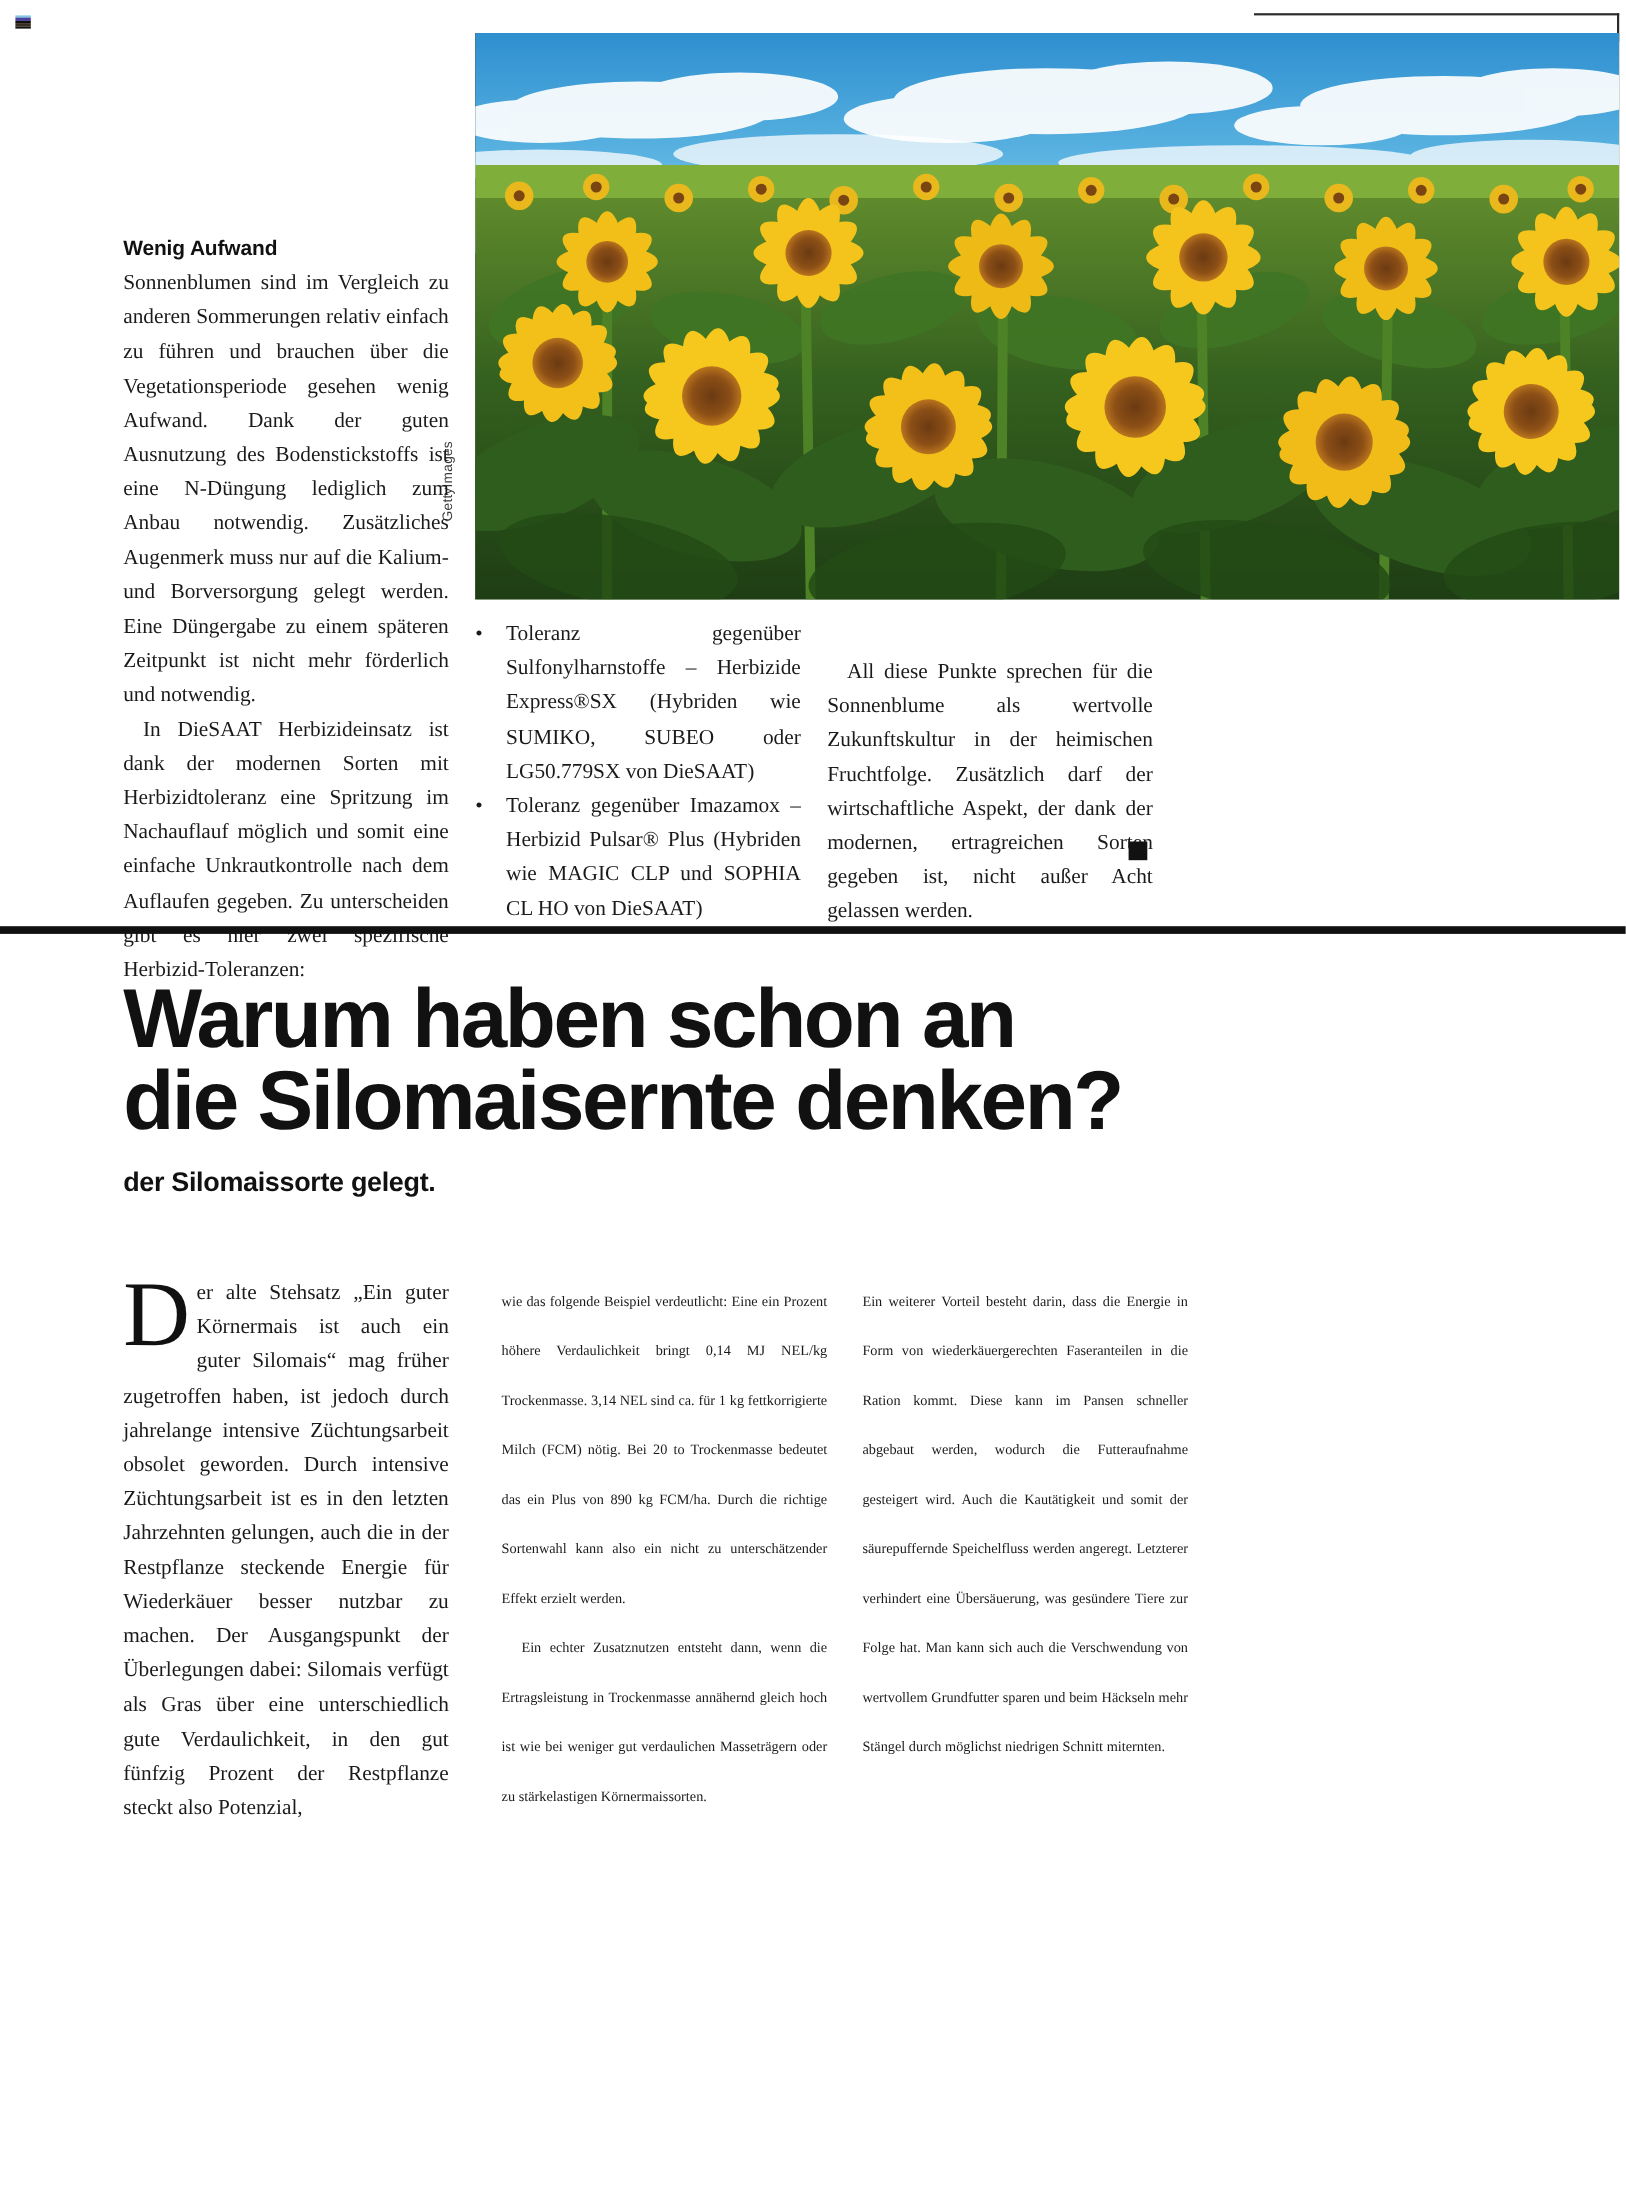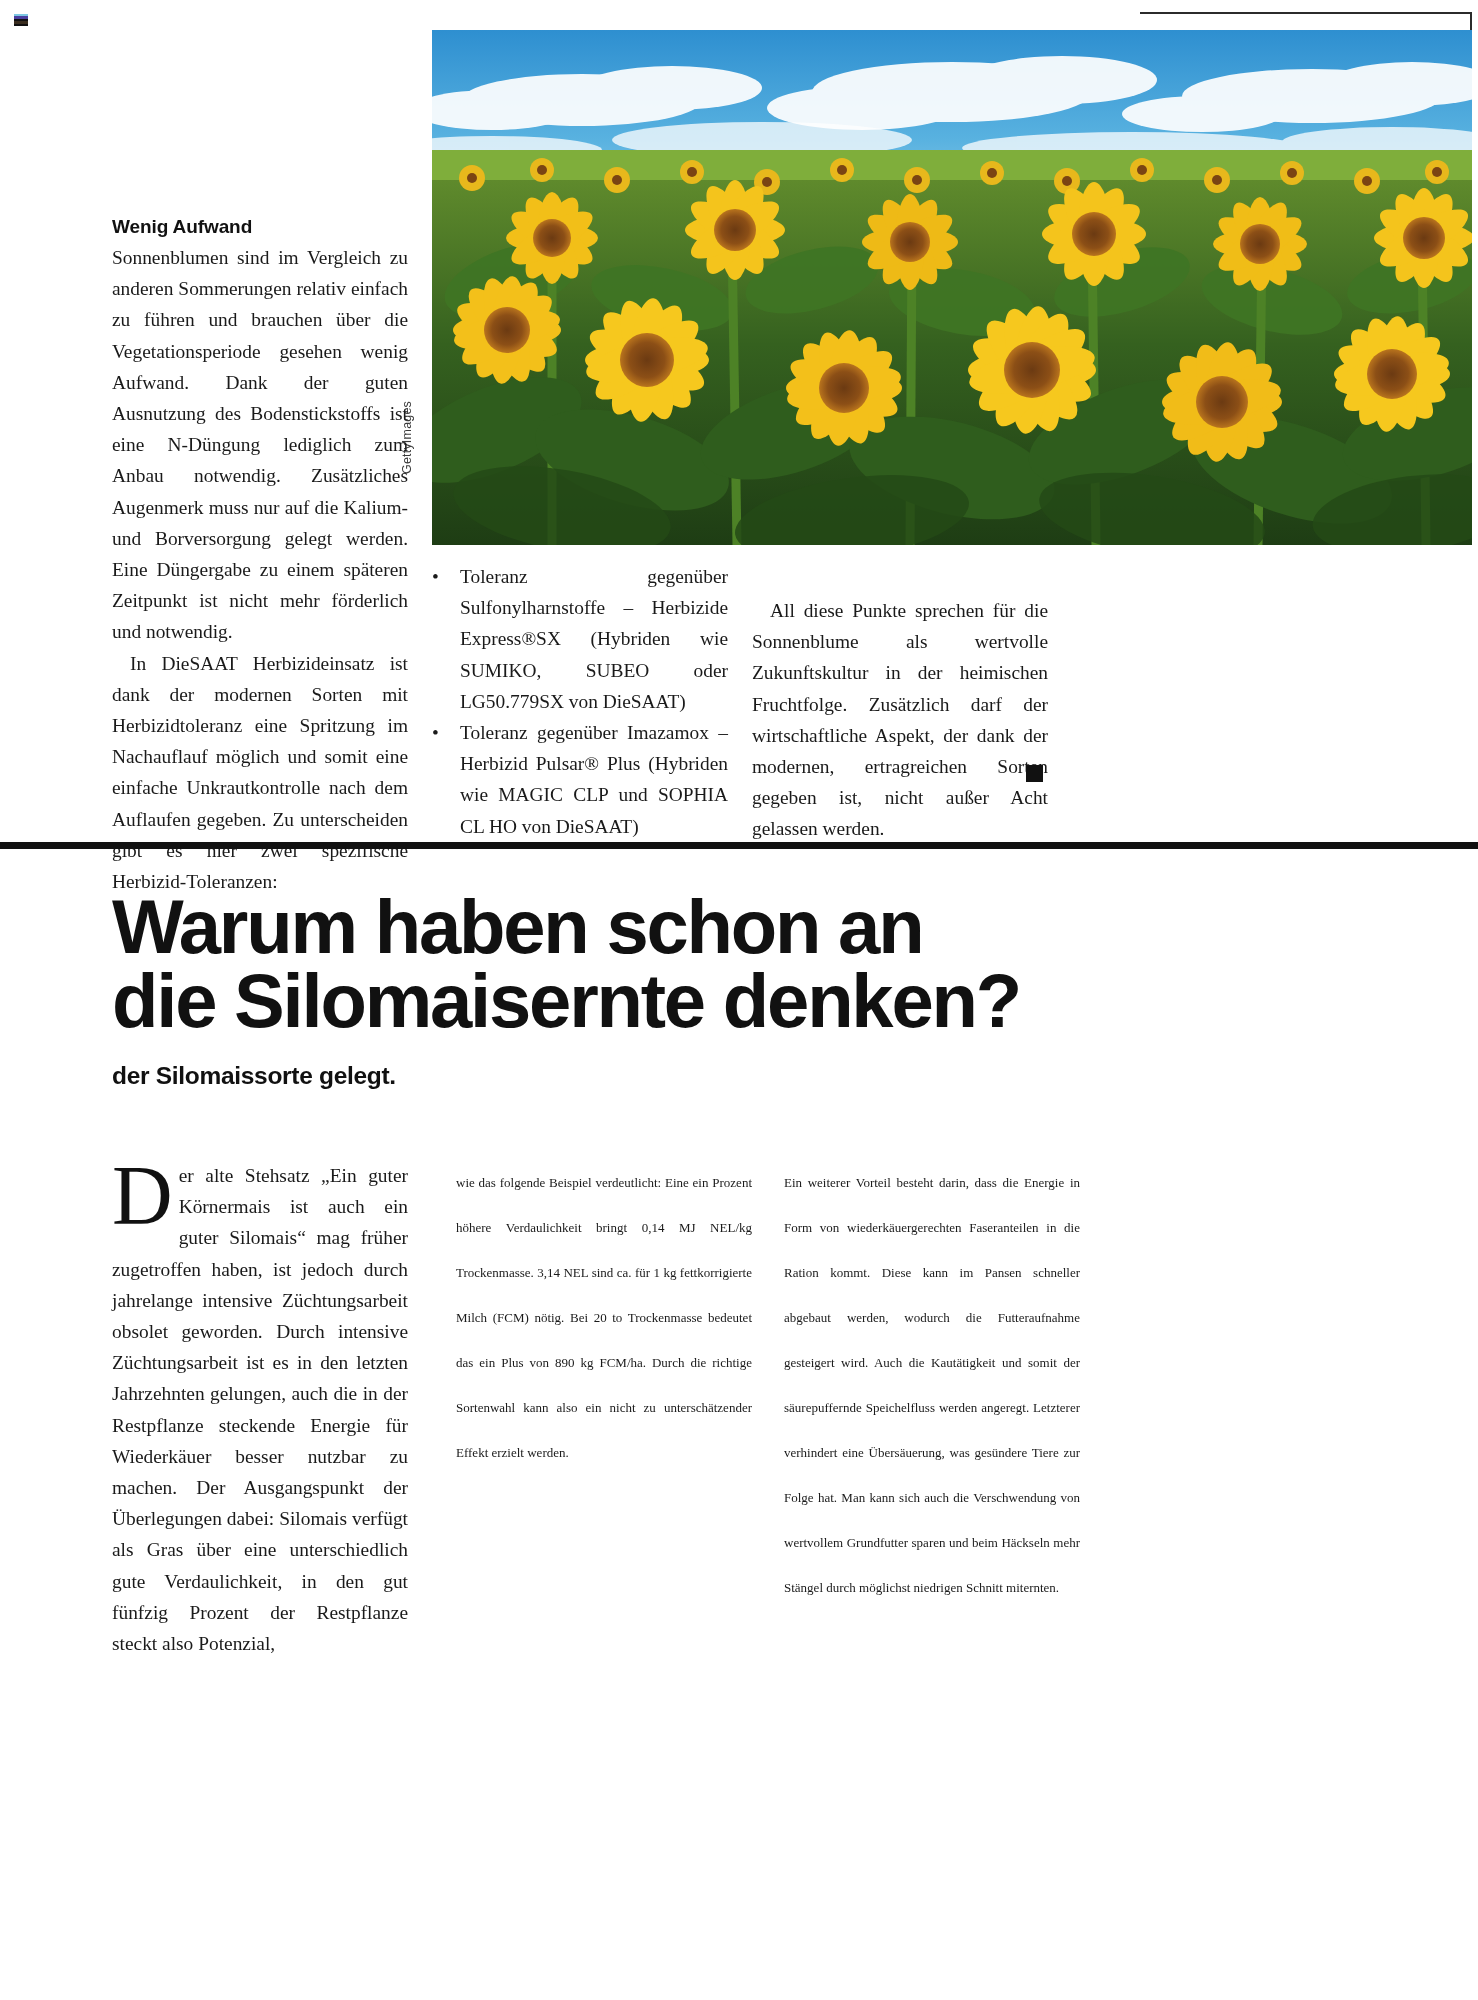--- a/index.html
+++ b/index.html
@@ -528,17 +528,18 @@
 </div>
 
 <div class="cols">
   <div class="col c1">
     <p class="dropcap-p">
       <span class="dropcap">D</span><span>er alte Stehsatz „Ein guter Körnermais ist auch ein guter Silomais“ mag früher zugetroffen haben, ist jedoch durch jahrelange intensive Züchtungsarbeit obsolet geworden. Durch intensive Züchtungsarbeit ist es in den letzten Jahrzehnten gelungen, auch die in der Restpflanze steckende Energie für Wiederkäuer besser nutzbar zu machen. Der Ausgangspunkt der Überlegungen dabei: Silomais verfügt als Gras über eine unterschiedlich gute Verdaulichkeit, in den gut fünfzig Prozent der Restpflanze steckt also Potenzial,</span>
     </p>
   </div>
   <div class="col c2">
     <p class="body-p">wie das folgende Beispiel verdeutlicht: Eine ein Prozent höhere Verdaulichkeit bringt 0,14 MJ NEL/kg Trockenmasse. 3,14 NEL sind ca. für 1 kg fettkorrigierte Milch (FCM) nötig. Bei 20 to Trockenmasse bedeutet das ein Plus von 890 kg FCM/ha. Durch die richtige Sortenwahl kann also ein nicht zu unterschätzender Effekt erzielt werden.</p>
+    <p class="body-p">Ein echter Zusatznutzen entsteht dann, wenn die Ertragsleistung in Trockenmasse annähernd gleich hoch ist wie bei weniger gut verdaulichen Masseträgern oder zu stärkelastigen Körnermaissorten.</p>
   </div>
   <div class="col c3">
     <p class="body-p">Ein weiterer Vorteil besteht darin, dass die Energie in Form von wiederkäuergerechten Faseranteilen in die Ration kommt. Diese kann im Pansen schneller abgebaut werden, wodurch die Futteraufnahme gesteigert wird. Auch die Kautätigkeit und somit der säurepuffernde Speichelfluss werden angeregt. Letzterer verhindert eine Übersäuerung, was gesündere Tiere zur Folge hat. Man kann sich auch die Verschwendung von wertvollem Grundfutter sparen und beim Häckseln mehr Stängel durch möglichst niedrigen Schnitt miternten.</p>
   </div>
 </div>
 
 </body></html>

